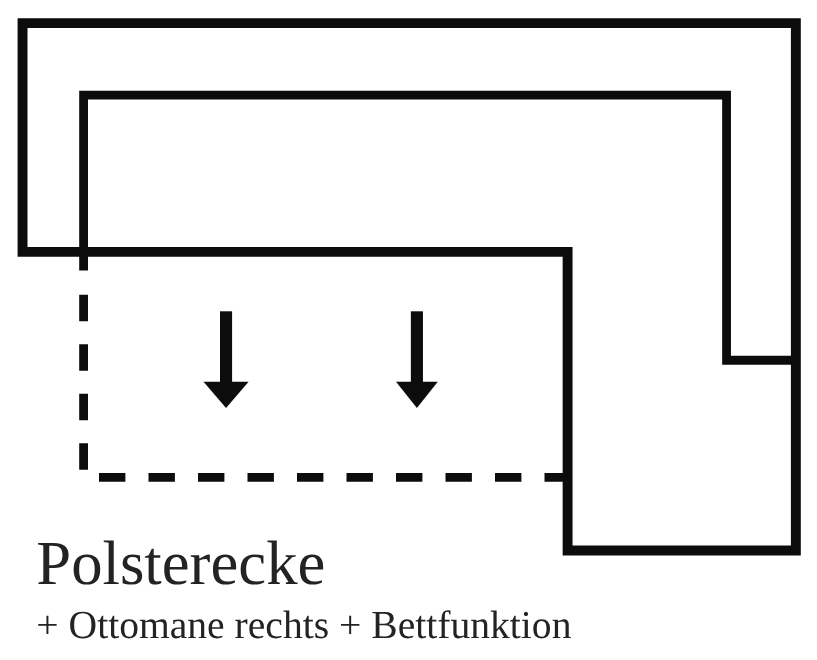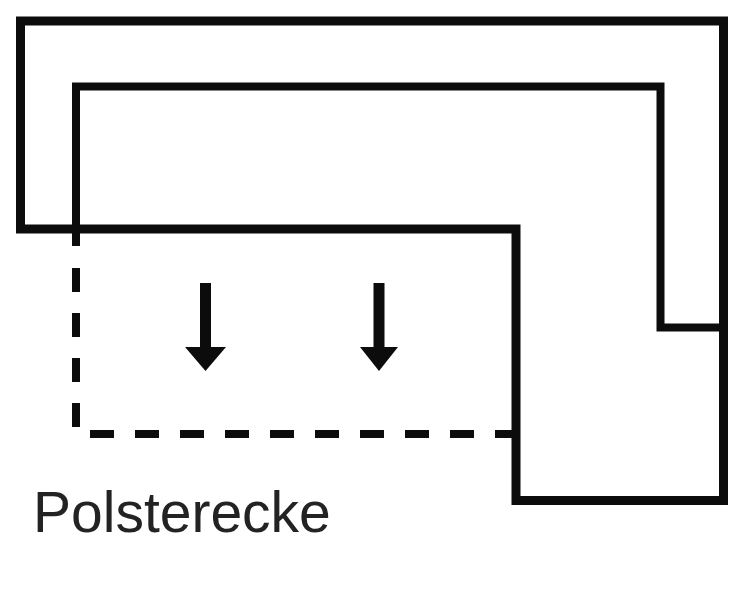--- a/index.html
+++ b/index.html
@@ -5,21 +5,21 @@
   html, body {
     margin: 0;
     padding: 0;
     background: #ffffff;
   }
   .canvas {
     position: relative;
     width: 743px;
     height: 600px;
     background: var(--bg-color, #ffffff);
-    font-family: Liberation Sans, sans-serif;
+    font-family: Liberation Serif, serif;
     overflow: hidden;
   }
   .schematic {
     position: absolute;
     left: 0;
     top: 0;
   }
   .caption {
     position: absolute;
     left: 33px;
@@ -60,15 +60,16 @@
     </g>
 
     <g>
       <rect x="373.5" y="283" width="11" height="66" fill="#0c0c0c"></rect>
       <polygon points="360,347 398,347 379,371" fill="#0c0c0c"></polygon>
     </g>
   </svg>
 
   <div class="caption">
     <div class="title">Polsterecke</div>
+    <div class="subtitle">+ Ottomane rechts + Bettfunktion</div>
   </div>
 
 </div>
 
 </body></html>

